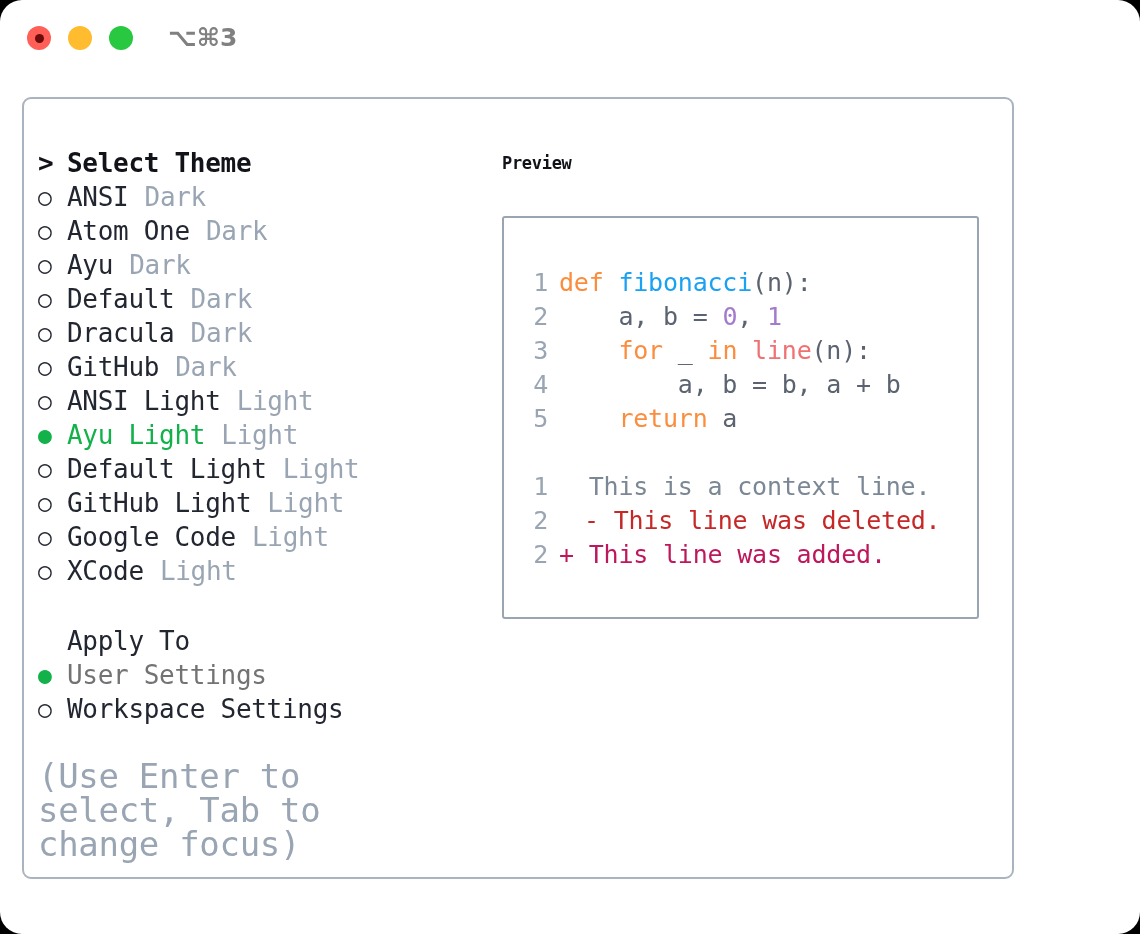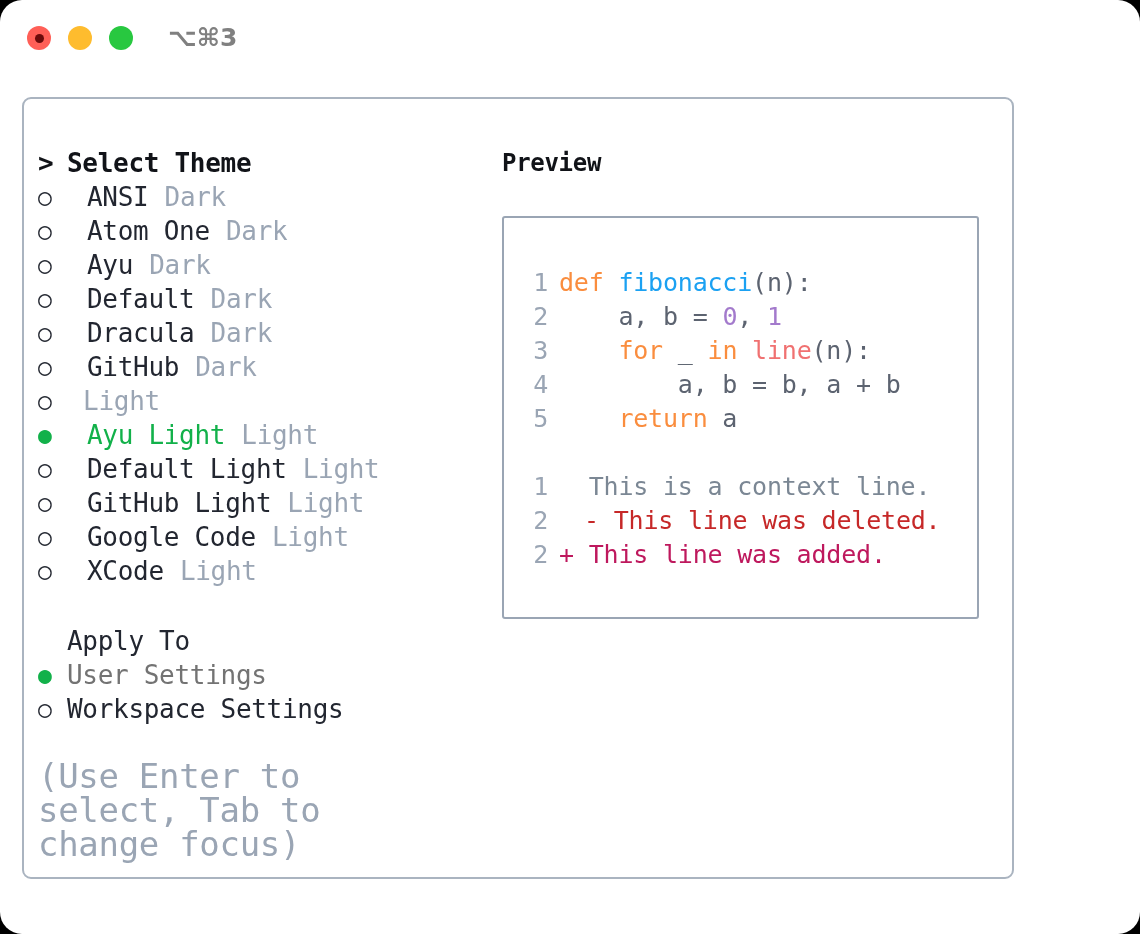--- a/index.html
+++ b/index.html
@@ -110,21 +110,20 @@
     line-height: 34px;
   }
   .bullet.on { color: #12b14a; }
   .indent-gap {
     display: inline-block;
     width: 29px;
   }
   .theme-name {
     color: #222630;
     letter-spacing: -0.3px;
-    margin-left: 20px;
   }
   .theme-name.sel { color: #12b14a; }
   .theme-kind {
     color: #9aa5b4;
     letter-spacing: -0.3px;
     margin-left: 0.62em;
   }
   .apply-name { color: #222630; letter-spacing: -0.3px; }
   .apply-name.sel { color: #737373; text-align: right; }
 
@@ -140,21 +139,21 @@
     white-space: normal;
   }
 
   
   .right-col {
     position: absolute;
     left: 478px; top: 47px;
     width: 500px;
   }
   .preview-title {
-    font-size: 24px;
+    font-size: 17px;
     line-height: 34px;
     font-weight: 700;
     color: #111318;
     letter-spacing: -0.3px;
   }
   .preview-box {
     margin-top: 36px;
     width: 477px;
     height: 403px;
     box-sizing: border-box;
@@ -248,20 +247,21 @@
             <span class="theme-name">Dracula</span>
             <span class="theme-kind">Dark</span>
           </div>
           <div class="row">
             <span class="bullet">○</span>
             <span class="theme-name">GitHub</span>
             <span class="theme-kind">Dark</span>
           </div>
           <div class="row">
             <span class="bullet">○</span>
+            <span class="theme-name">ANSI Light</span>
             <span class="theme-kind">Light</span>
           </div>
           <div class="row">
             <span class="bullet on">●</span>
             <span class="theme-name sel">Ayu Light</span>
             <span class="theme-kind">Light</span>
           </div>
           <div class="row">
             <span class="bullet">○</span>
             <span class="theme-name">Default Light</span>

